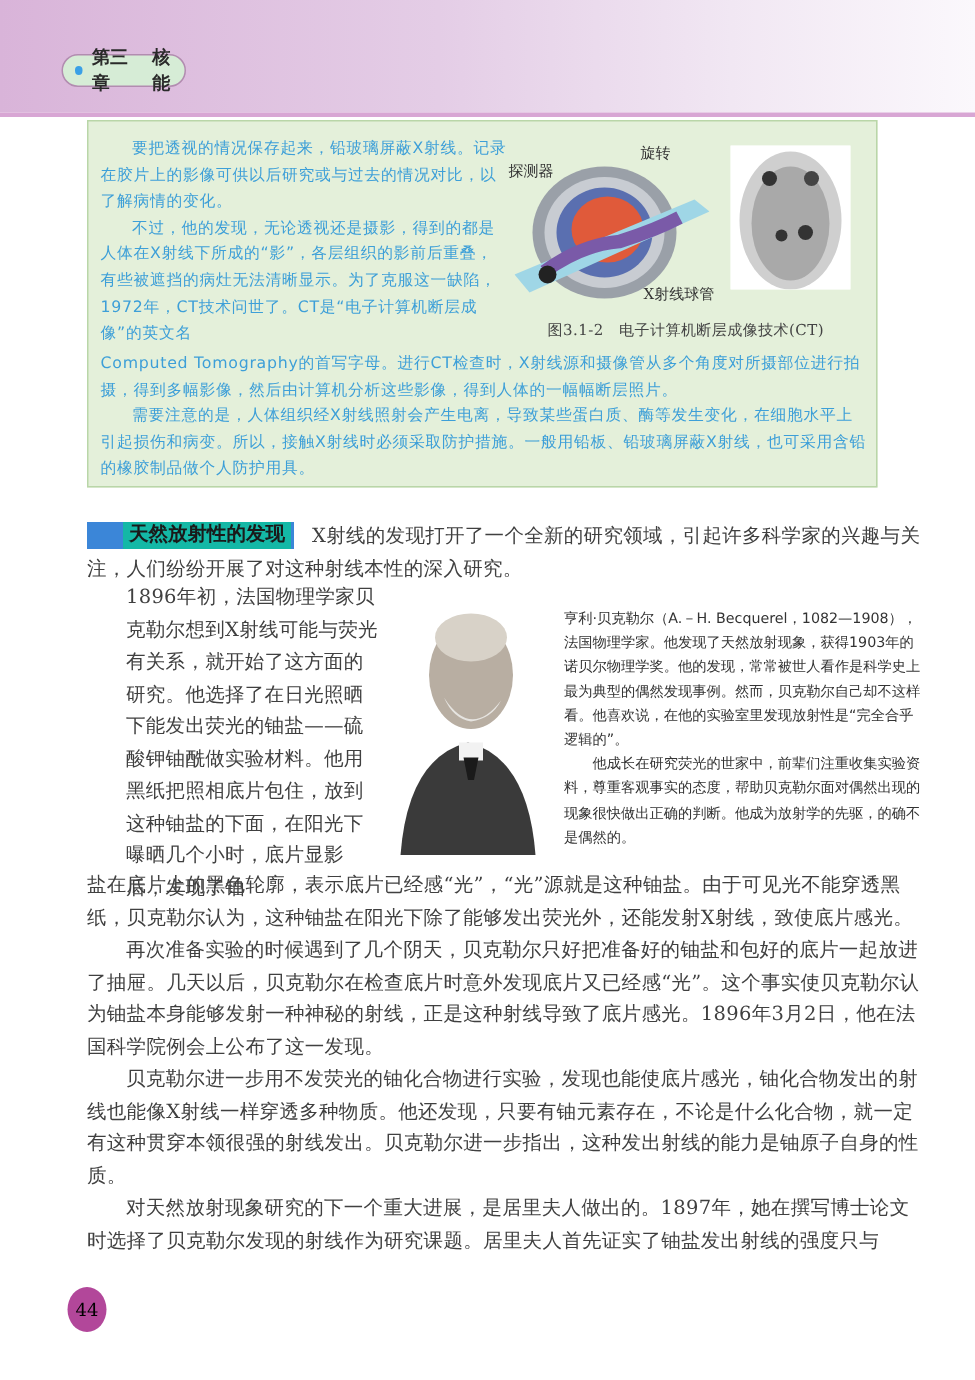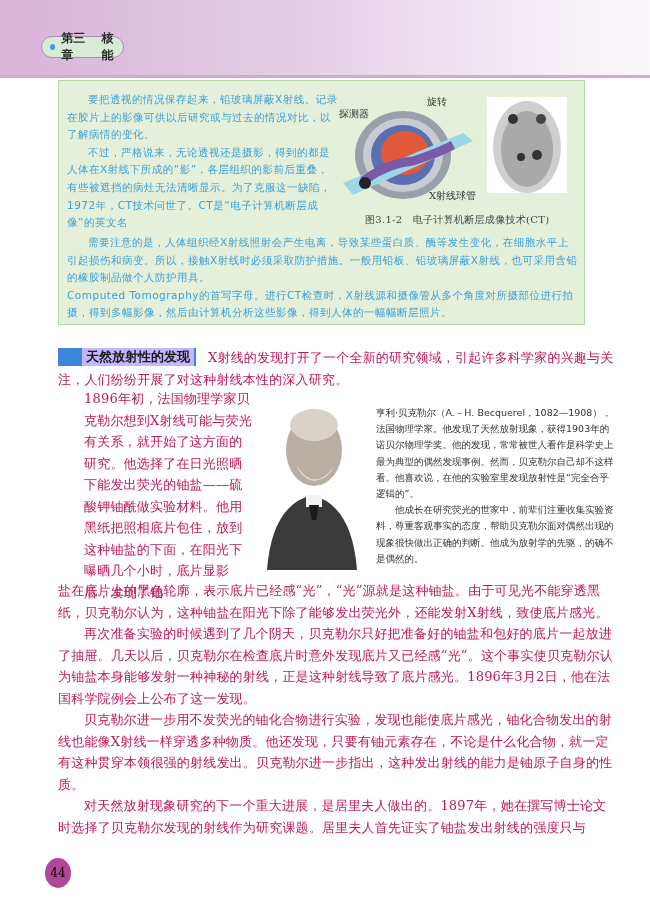--- a/index.html
+++ b/index.html
@@ -39,25 +39,25 @@
     .ct-scan {
       position: absolute; left: 148px; top: 12px; width: 80px; height: 96px;
       background: #fff;
     }
     .fig-label { position: absolute; font-family: "DejaVu Serif", serif; font-size: 10px; color: #333; }
     .fig-caption { position: absolute; left: 26px; top: 128px; font-family: "DejaVu Serif", serif; font-size: 10px; color: #444; letter-spacing: 0.3px; white-space: nowrap; }
 
     .section-heading-row { position: absolute; left: 58px; top: 347px; height: 20px; display: flex; align-items: center; }
     .section-bar { width: 24px; height: 18px; background: #3b86d8; }
     .section-title {
-      height: 18px; padding: 0 4px; background: #c4b5fd; border-right: 2px solid #3b86d8;
+      height: 18px; padding: 0 4px; background: #14b8a6; border-right: 2px solid #3b86d8;
       font-family: "DejaVu Sans", sans-serif; font-size: 13px; font-weight: bold; color: #1a1a1a; line-height: 18px;
     }
 
-    .body-text { position: absolute; font-size: 13px; line-height: 21.5px; color: #be185d; letter-spacing: 0.2px; }
+    .body-text { position: absolute; font-size: 13px; line-height: 21.5px; color: #404040; letter-spacing: 0.2px; }
     .intro { left: 58px; top: 347px; width: 558px; text-indent: 150px; }
     .col-left { left: 58px; top: 388px; width: 195px; }
     .col-left .indent { padding-left: 2em; }
     .full-cont { left: 58px; top: 580px; width: 558px; }
     .full-cont p.ind { text-indent: 2em; }
 
     .portrait { position: absolute; left: 262px; top: 395px; width: 100px; height: 175px; }
 
     .bio {
       position: absolute; left: 376px; top: 405px; width: 240px;
@@ -78,21 +78,21 @@
   <div class="chapter-pill">
     <span class="chapter-dot"></span>
     <span class="ch-num">第三章</span>
     <span>核能</span>
   </div>
 </div>
 
 <div class="info-box">
   <div class="info-text info-top">
     <p>要把透视的情况保存起来，铅玻璃屏蔽X射线。记录在胶片上的影像可供以后研究或与过去的情况对比，以了解病情的变化。</p>
-    <p>不过，严格说来，无论透视还是摄影，得到的都是人体在X射线下所成的“影”，各层组织的影前后重叠，有些被遮挡的病灶无法清晰显示。为了克服这一缺陷，1972年，CT技术问世了。CT是“电子计算机断层成像”的英文名</p>
+    <p>不过，他的发现，无论透视还是摄影，得到的都是人体在X射线下所成的“影”，各层组织的影前后重叠，有些被遮挡的病灶无法清晰显示。为了克服这一缺陷，1972年，CT技术问世了。CT是“电子计算机断层成像”的英文名</p>
   </div>
 
   <div class="ct-figure">
     <svg class="ct-scanner" viewBox="0 0 130 100">
       <ellipse cx="60" cy="52" rx="48" ry="44" fill="#9aa0a8"></ellipse>
       <ellipse cx="60" cy="52" rx="40" ry="37" fill="#c8ccd2"></ellipse>
       <ellipse cx="60" cy="52" rx="32" ry="30" fill="#5a6fb0"></ellipse>
       <ellipse cx="62" cy="50" rx="24" ry="22" fill="#e05a3a"></ellipse>
       <polygon points="0,80 120,30 130,38 10,92" fill="#9fd6e6"></polygon>
       <path d="M20 78 Q45 60 70 58 Q95 50 110 42" stroke="#7a5aa8" stroke-width="9" fill="none"></path>
@@ -107,22 +107,22 @@
       <ellipse cx="40" cy="52" rx="26" ry="38" fill="#a9a9a9"></ellipse>
       <circle cx="26" cy="22" r="5" fill="#333"></circle>
       <circle cx="54" cy="22" r="5" fill="#444"></circle>
       <circle cx="34" cy="60" r="4" fill="#333"></circle>
       <circle cx="50" cy="58" r="5" fill="#333"></circle>
     </svg>
     <div class="fig-caption">图3.1-2　电子计算机断层成像技术(CT)</div>
   </div>
 
   <div class="info-text info-bottom">
+    <p style="text-indent:0">Computed Tomography的首写字母。进行CT检查时，X射线源和摄像管从多个角度对所摄部位进行拍摄，得到多幅影像，然后由计算机分析这些影像，得到人体的一幅幅断层照片。</p>
     <p>需要注意的是，人体组织经X射线照射会产生电离，导致某些蛋白质、酶等发生变化，在细胞水平上引起损伤和病变。所以，接触X射线时必须采取防护措施。一般用铅板、铅玻璃屏蔽X射线，也可采用含铅的橡胶制品做个人防护用具。</p>
-    <p style="text-indent:0">Computed Tomography的首写字母。进行CT检查时，X射线源和摄像管从多个角度对所摄部位进行拍摄，得到多幅影像，然后由计算机分析这些影像，得到人体的一幅幅断层照片。</p>
   </div>
 </div>
 
 <div class="section-heading-row">
   <div class="section-bar"></div>
   <div class="section-title">天然放射性的发现</div>
 </div>
 
 <div class="body-text intro">X射线的发现打开了一个全新的研究领域，引起许多科学家的兴趣与关注，人们纷纷开展了对这种射线本性的深入研究。</div>
 

